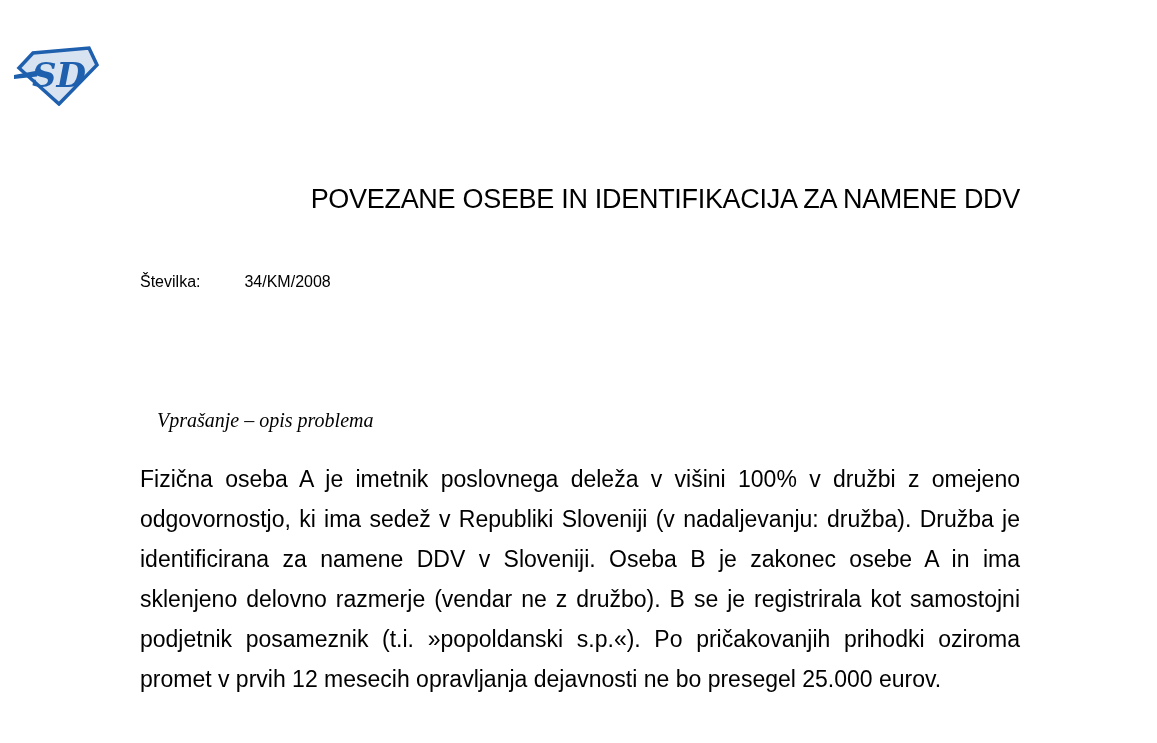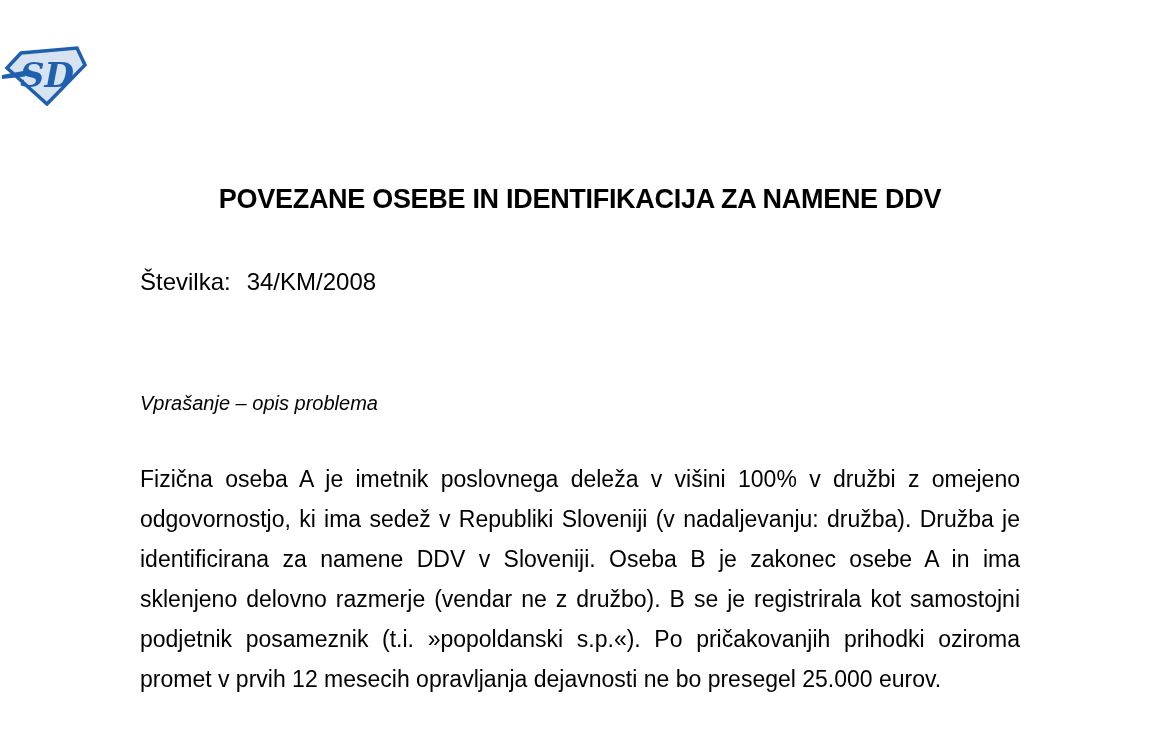--- a/index.html
+++ b/index.html
@@ -15,67 +15,68 @@
     font-family: "Liberation Sans", sans-serif;
     color: #000000;
   }
   .page {
     position: absolute;
     inset: 0;
     background: #ffffff;
   }
   .logo {
     position: absolute;
-    left: 0;
+    left: 12px;
     top: 44px;
     width: 88px;
     height: 62px;
   }
   .logo svg {
     width: 100%;
     height: 100%;
     display: block;
   }
   .doc-title {
     position: absolute;
     left: 140px;
     top: 183px;
     width: 880px;
     margin: 0;
-    text-align: center;
+    text-align: right;
     font-size: 27px;
     line-height: 32px;
-    font-weight: bold;
+    font-weight: normal;
     letter-spacing: -0.3px;
     white-space: nowrap;
   }
   .meta {
     position: absolute;
     left: 140px;
     top: 268px;
   }
   .meta-row {
     height: 28px;
     line-height: 28px;
-    font-size: 24px;
+    font-size: 16px;
     margin-bottom: 14px;
   }
   .meta-label {
     display: inline-block;
     width: 100px;
   }
   .section-heading {
     position: absolute;
     left: 140px;
     top: 389px;
-    margin: 0;
+    margin: 17px;
     font-size: 20px;
     line-height: 28px;
     font-style: italic;
     font-weight: normal;
+    font-family: Liberation Serif, serif;
   }
   .body-text {
     position: absolute;
     left: 140px;
     top: 459px;
     width: 880px;
     margin: 0;
     font-size: 23px;
     line-height: 40px;
     text-align: justify;

